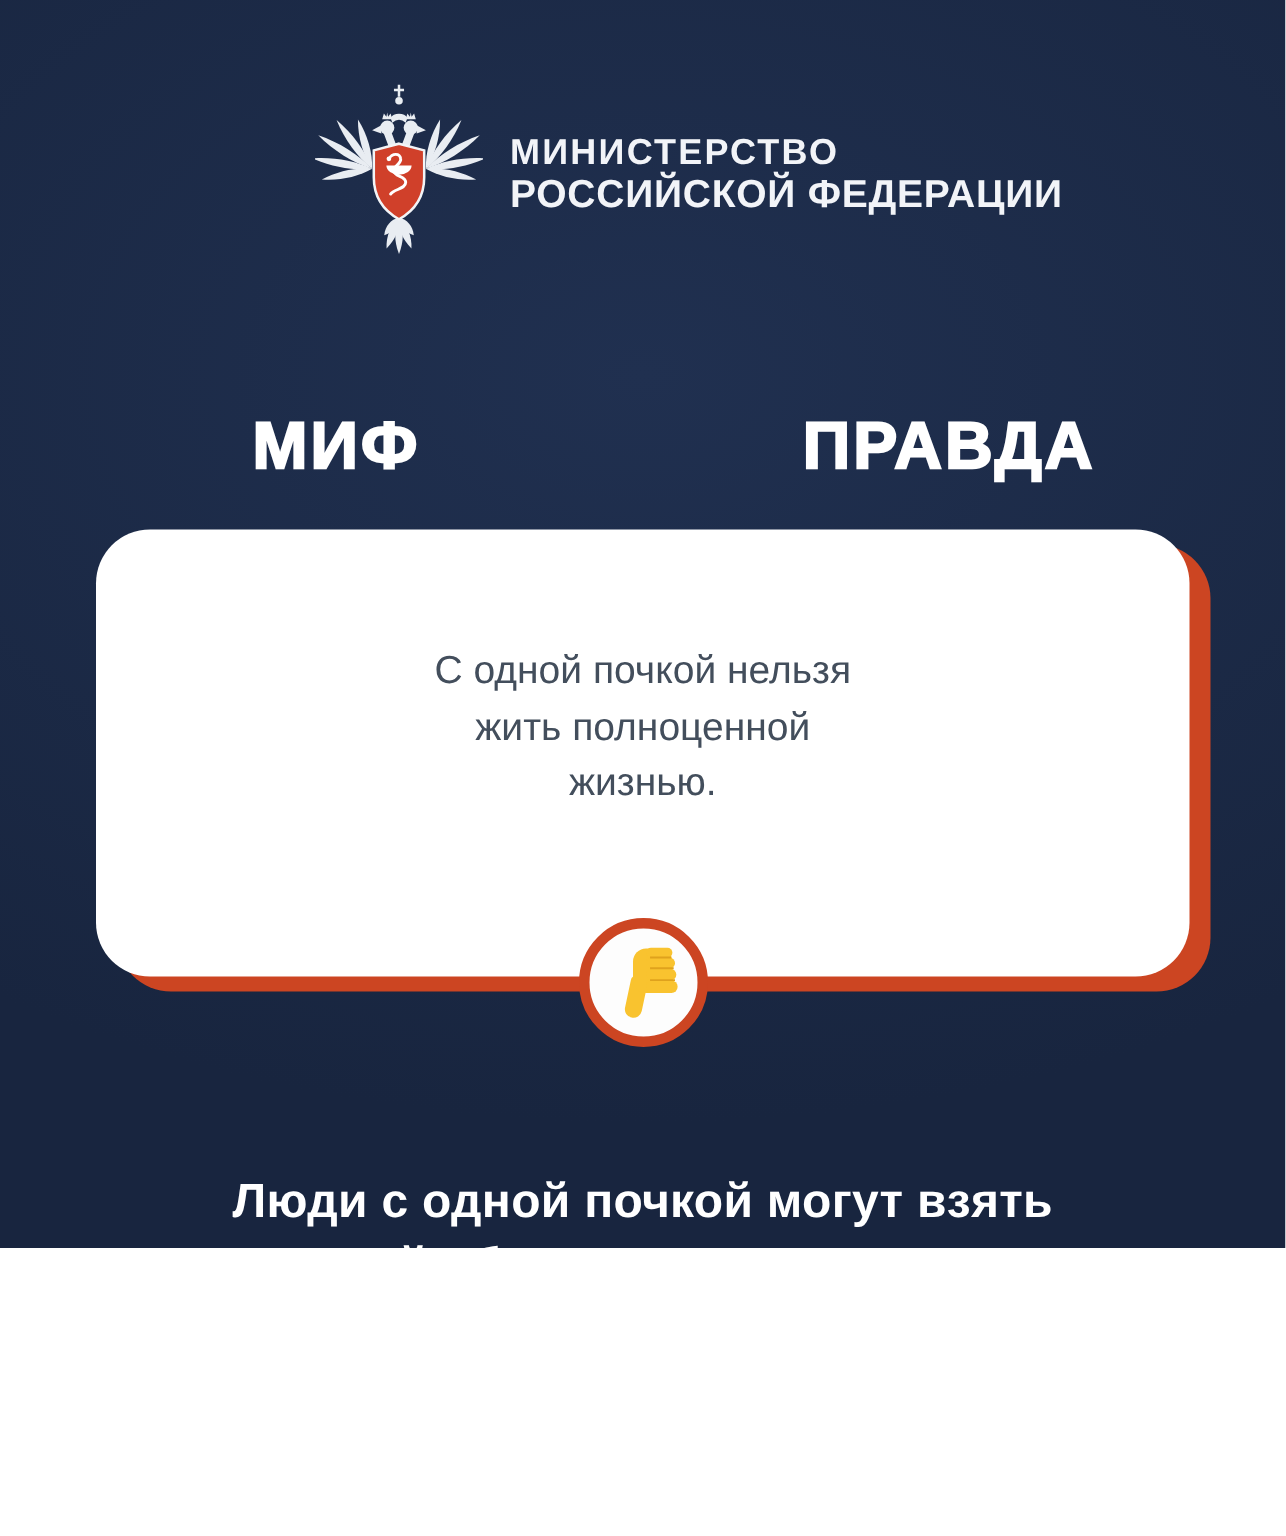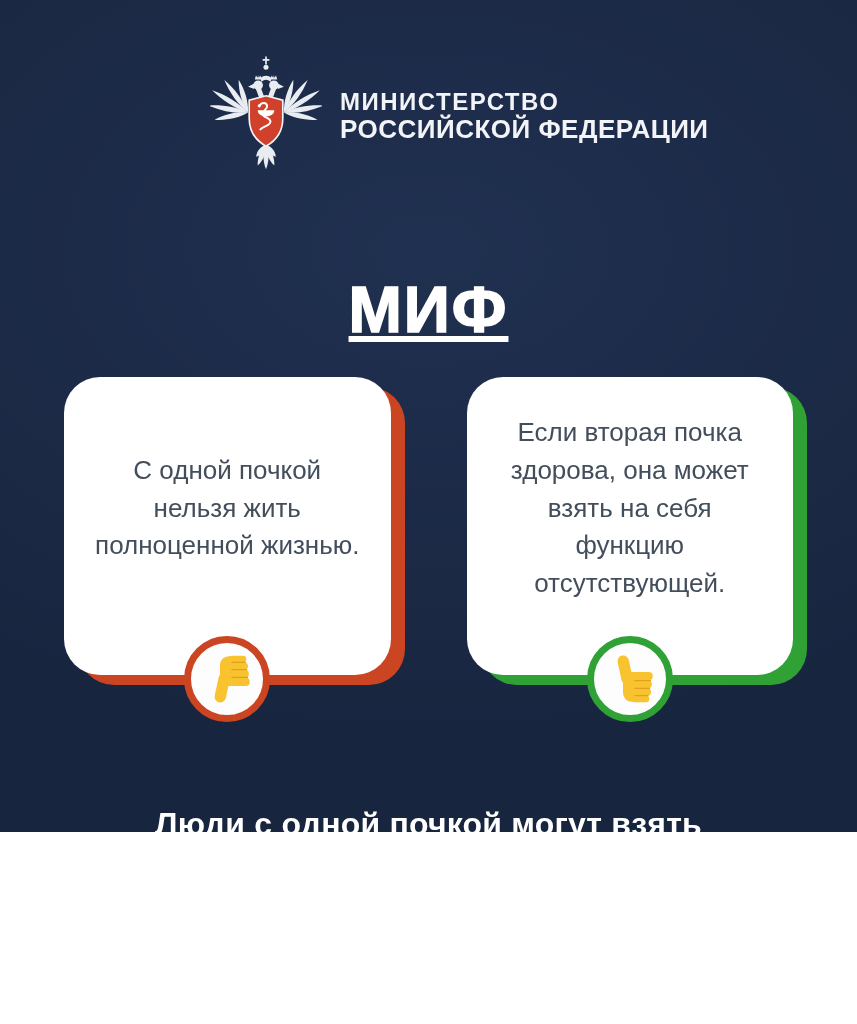--- a/index.html
+++ b/index.html
@@ -25,21 +25,21 @@
   
   .header{display:flex;align-items:center;gap:18px;padding:52px 0 0 210px}
   .emblem{width:112px;height:129px;flex:0 0 auto}
   .ministry-name{color:var(--light-text);line-height:1.13}
   .ministry-name .l1,.ministry-name .l2{font-size:24px;font-weight:bold;letter-spacing:1.5px}
   .ministry-name .l3{font-size:26px;font-weight:bold;letter-spacing:.5px}
   
   .titles-row{display:flex;gap:56px;padding:0 48px;margin-top:92px}
   .titles-row .col{flex:1;text-align:center}
   .big-heading{
-    color:#fff;font-size:64px;font-weight:bold;letter-spacing:2px;text-decoration:underline;
+    color:#fff;font-size:44px;font-weight:bold;letter-spacing:2px;
     -webkit-text-stroke:1.6px #fff;
   }
   
   .cards-row{display:flex;gap:76px;padding:0 64px;margin-top:30px}
   .card{position:relative;flex:1;height:298px}
   .card-shadow{position:absolute;inset:0;border-radius:36px;transform:translate(14px,10px)}
   .card.myth .card-shadow{background:var(--myth-accent)}
   .card.truth .card-shadow{background:var(--truth-accent)}
   .card-face{
     position:absolute;inset:0;background:var(--card-bg);border-radius:36px;
@@ -145,47 +145,39 @@
     <div class="ministry-name">
       <div class="l1">МИНИСТЕРСТВО</div>
       <div class="l3">РОССИЙСКОЙ ФЕДЕРАЦИИ</div>
     </div>
   </div>
 
   <div class="titles-row">
     <div class="col">
       <div class="big-heading">МИФ</div>
     </div>
+    <div class="col">
+      <div class="big-heading">ПРАВДА</div>
+    </div>
   </div>
 
   <div class="cards-row">
 
     <div class="card myth">
       <div class="card-shadow"></div>
       <div class="card-face">
         <div class="card-text">С одной почкой нельзя жить полноценной жизнью.</div>
       </div>
       <div class="badge">
         <svg viewBox="0 0 64 64">
           <use href="#thumb-shape" transform="translate(0,64) scale(1,-1)"></use>
         </svg>
       </div>
     </div>
 
-    <div class="card truth">
-      <div class="card-shadow"></div>
-      <div class="card-face">
-        <div class="card-text">Если вторая почка здорова, она может взять на себя функцию отсутствующей.</div>
-      </div>
-      <div class="badge">
-        <svg viewBox="0 0 64 64">
-          <use href="#thumb-shape"></use>
-        </svg>
-      </div>
-    </div>
 
   </div>
 
   <div class="footer">
     <p class="footer-text">Люди с одной почкой могут взять привычный образ жизни при регулярном наблюдении у профильных специалистов.</p>
   </div>
 
 </div>
 
 </body></html>

